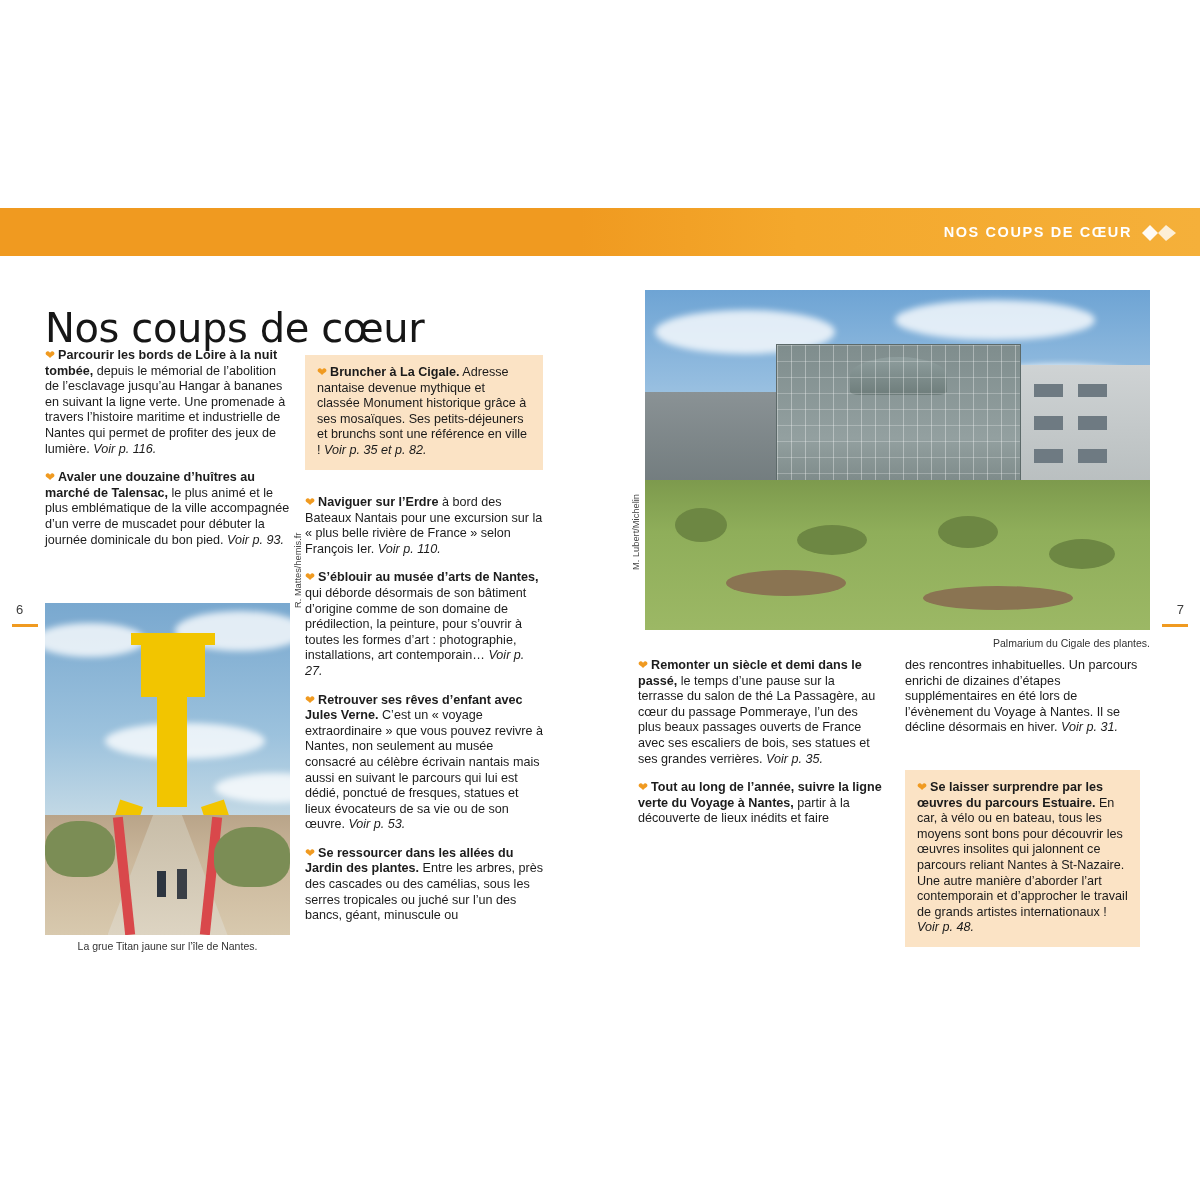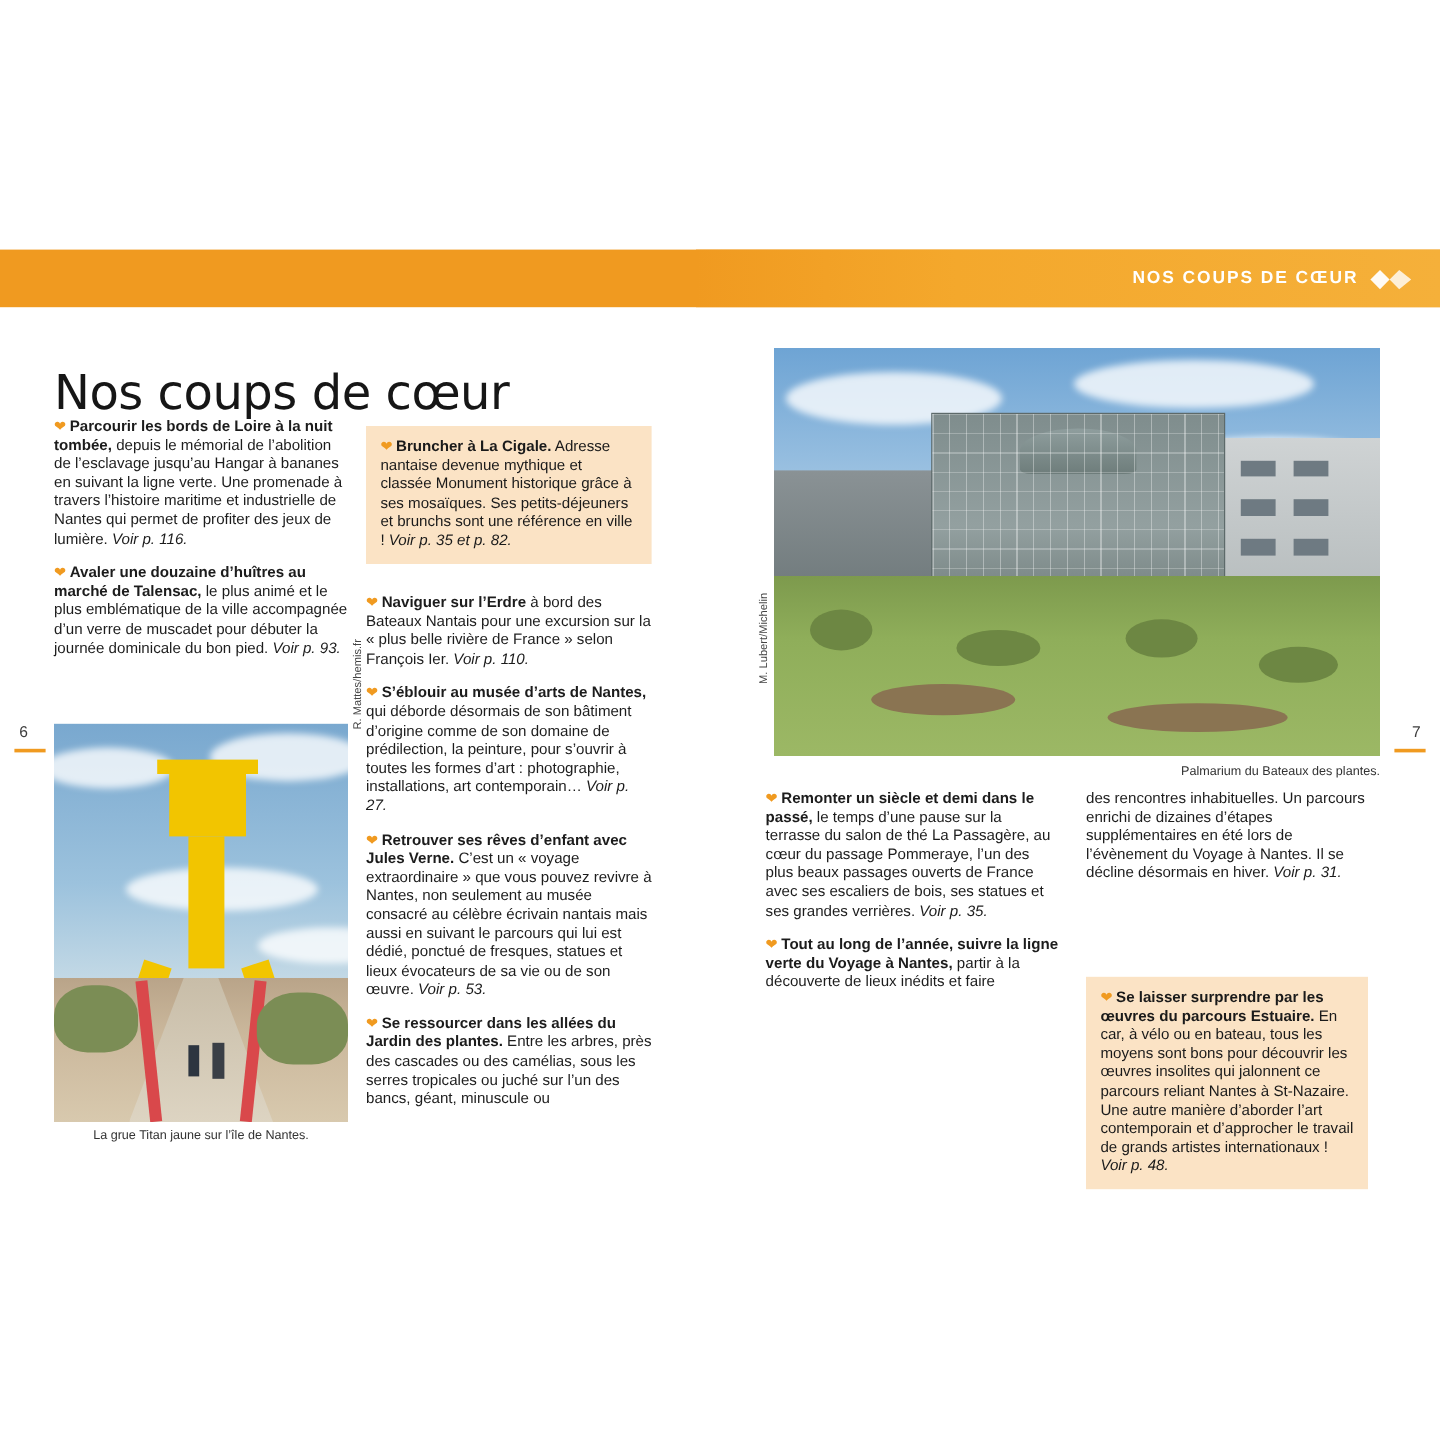--- a/index.html
+++ b/index.html
@@ -111,21 +111,21 @@
   .box {
     position: absolute;
     background: #fbe3c5;
     padding: 10px 12px 11px 12px;
     box-sizing: border-box;
     font-size: 12.6px;
     line-height: 15.6px;
   }
   .box p { margin: 0; }
   .box-cigale { left: 305px; top: 355px; width: 238px; }
-  .box-estuaire { left: 905px; top: 770px; width: 235px; margin-top: 44px; }
+  .box-estuaire { left: 905px; top: 770px; width: 235px; }
 
   
   .photo {
     position: absolute;
     overflow: hidden;
   }
   .photo-crane {
     left: 45px; top: 603px;
     width: 245px; height: 332px;
   }
@@ -355,21 +355,21 @@
     <div class="brick-wall"></div>
     <div class="palm-grass"></div>
     <div class="bush" style="left:6%; bottom:26%; width:52px; height:34px;"></div>
     <div class="bush" style="left:30%; bottom:22%; width:70px; height:30px;"></div>
     <div class="bush" style="left:58%; bottom:24%; width:60px; height:32px;"></div>
     <div class="bush" style="left:80%; bottom:18%; width:66px; height:30px;"></div>
     <div class="flowerbed" style="left:16%; bottom:10%; width:120px; height:26px;"></div>
     <div class="flowerbed" style="left:55%; bottom:6%; width:150px; height:24px;"></div>
   </div>
   <div class="credit credit-palm">M. Lubert/Michelin</div>
-  <div class="caption cap-palm">Palmarium du Bateaux des plantes.</div>
+  <div class="caption cap-palm">Palmarium du Cigale des plantes.</div>
 
   <div class="col col-3">
     <p>
       <span class="heart">❤</span><span class="lead">Remonter un siècle et demi dans le passé,</span><span> le temps d’une pause sur la terrasse du salon de thé La Passagère, au cœur du passage Pommeraye, l’un des plus beaux passages ouverts de France avec ses escaliers de bois, ses statues et ses grandes verrières. </span><span class="ital">Voir p. 35.</span>
     </p>
     <p>
       <span class="heart">❤</span><span class="lead">Tout au long de l’année, suivre la ligne verte du Voyage à Nantes,</span><span> partir à la découverte de lieux inédits et faire</span>
     </p>
   </div>
 

